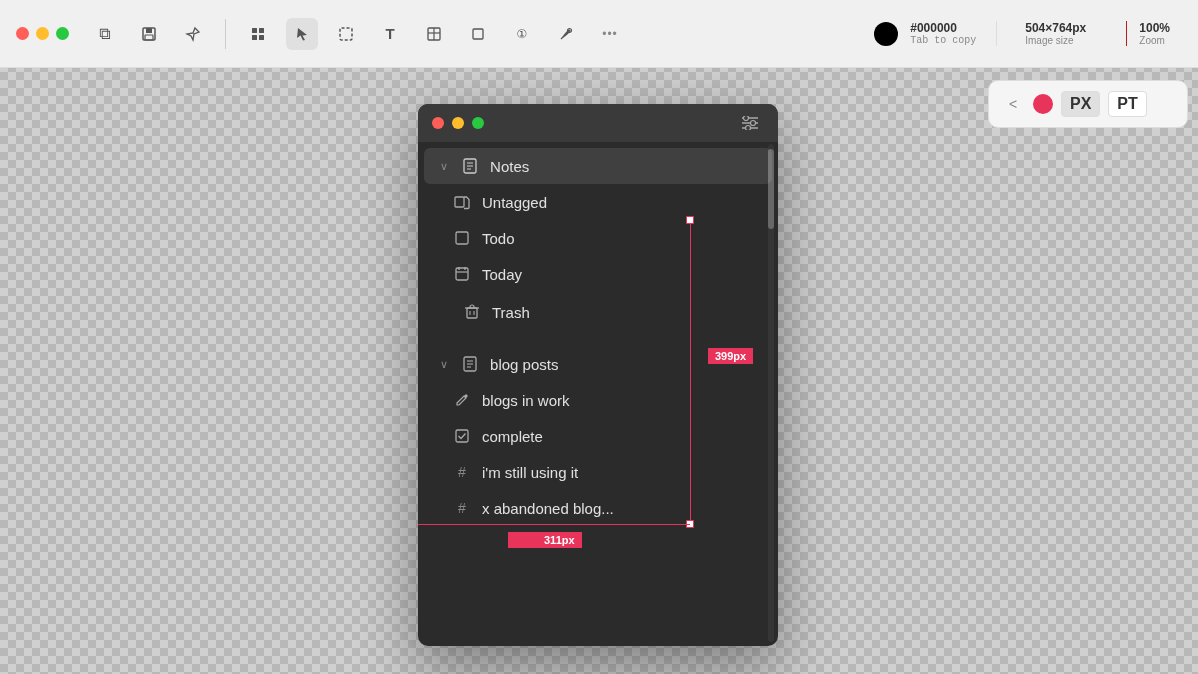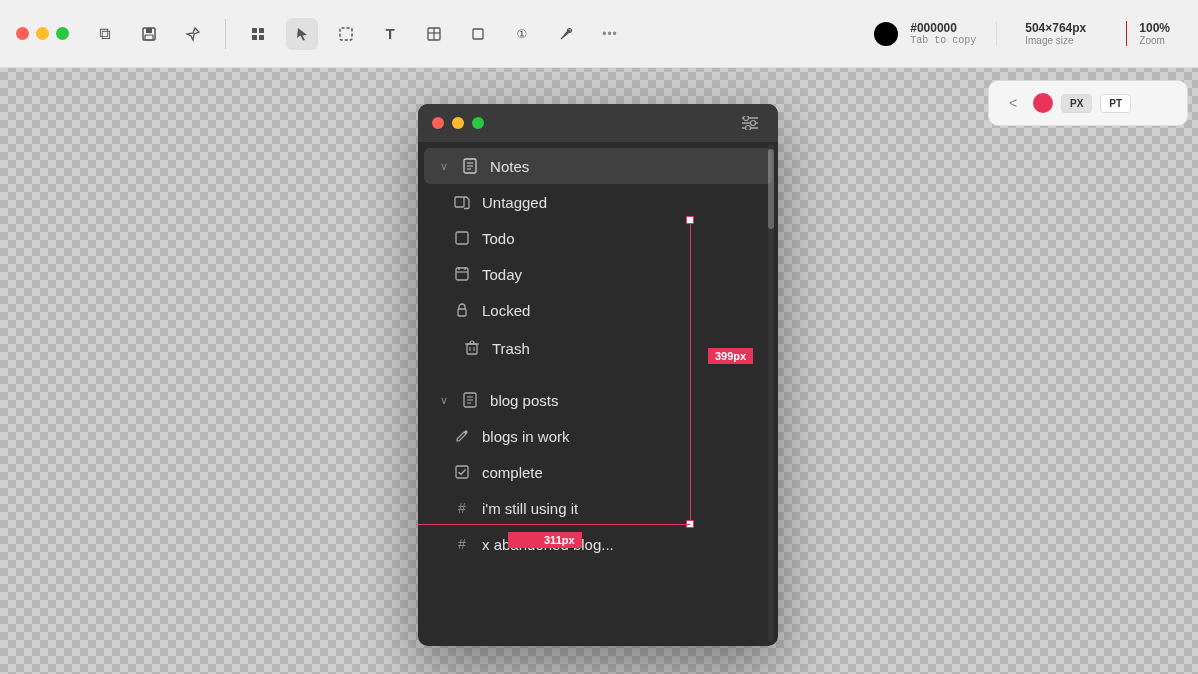--- a/index.html
+++ b/index.html
@@ -130,21 +130,21 @@
     }
     .right-panel-color {
       width: 20px; height: 20px;
       border-radius: 50%;
       background: #e8335a;
     }
     .right-panel-unit {
       padding: 3px 8px;
       background: #fff;
       border-radius: 4px;
-      font-size: 10px;
+      font-size: 16px;
       font-weight: 600;
       color: #333;
       cursor: pointer;
       border: 1px solid #ddd;
     }
     .right-panel-unit.active {
       background: #e0e0e0;
     }
 
     
@@ -439,29 +439,20 @@
               <svg width="16" height="16" viewBox="0 0 16 16" fill="none">
                 <rect x="2" y="2" width="12" height="12" rx="1.5" stroke="#aaa" stroke-width="1.3"></rect>
                 <line x1="5" y1="1" x2="5" y2="4" stroke="#aaa" stroke-width="1.3"></line>
                 <line x1="11" y1="1" x2="11" y2="4" stroke="#aaa" stroke-width="1.3"></line>
                 <line x1="2" y1="6" x2="14" y2="6" stroke="#aaa" stroke-width="1.2"></line>
               </svg>
             </span>
             <span class="sidebar-item-label">Today</span>
           </div>
 
-          <div class="sidebar-item sidebar-child">
-            <span class="sidebar-item-icon">
-              <svg width="16" height="16" viewBox="0 0 16 16" fill="none">
-                <rect x="4" y="7" width="8" height="7" rx="1" stroke="#aaa" stroke-width="1.3"></rect>
-                <path d="M5 7V5a3 3 0 016 0v2" stroke="#aaa" stroke-width="1.3"></path>
-              </svg>
-            </span>
-            <span class="sidebar-item-label">Locked</span>
-          </div>
         </div>
 
         <div class="sidebar-item" style="margin-bottom: 16px;">
           <span class="sidebar-item-icon" style="margin-left: 22px;">
             <svg width="16" height="16" viewBox="0 0 16 16" fill="none">
               <rect x="3" y="4" width="10" height="10" rx="1" stroke="#aaa" stroke-width="1.3"></rect>
               <line x1="1" y1="4" x2="15" y2="4" stroke="#aaa" stroke-width="1.3"></line>
               <path d="M6 4V3a2 2 0 014 0v1" stroke="#aaa" stroke-width="1.2"></path>
               <line x1="6" y1="7" x2="6" y2="11" stroke="#aaa" stroke-width="1.1"></line>
               <line x1="10" y1="7" x2="10" y2="11" stroke="#aaa" stroke-width="1.1"></line>

